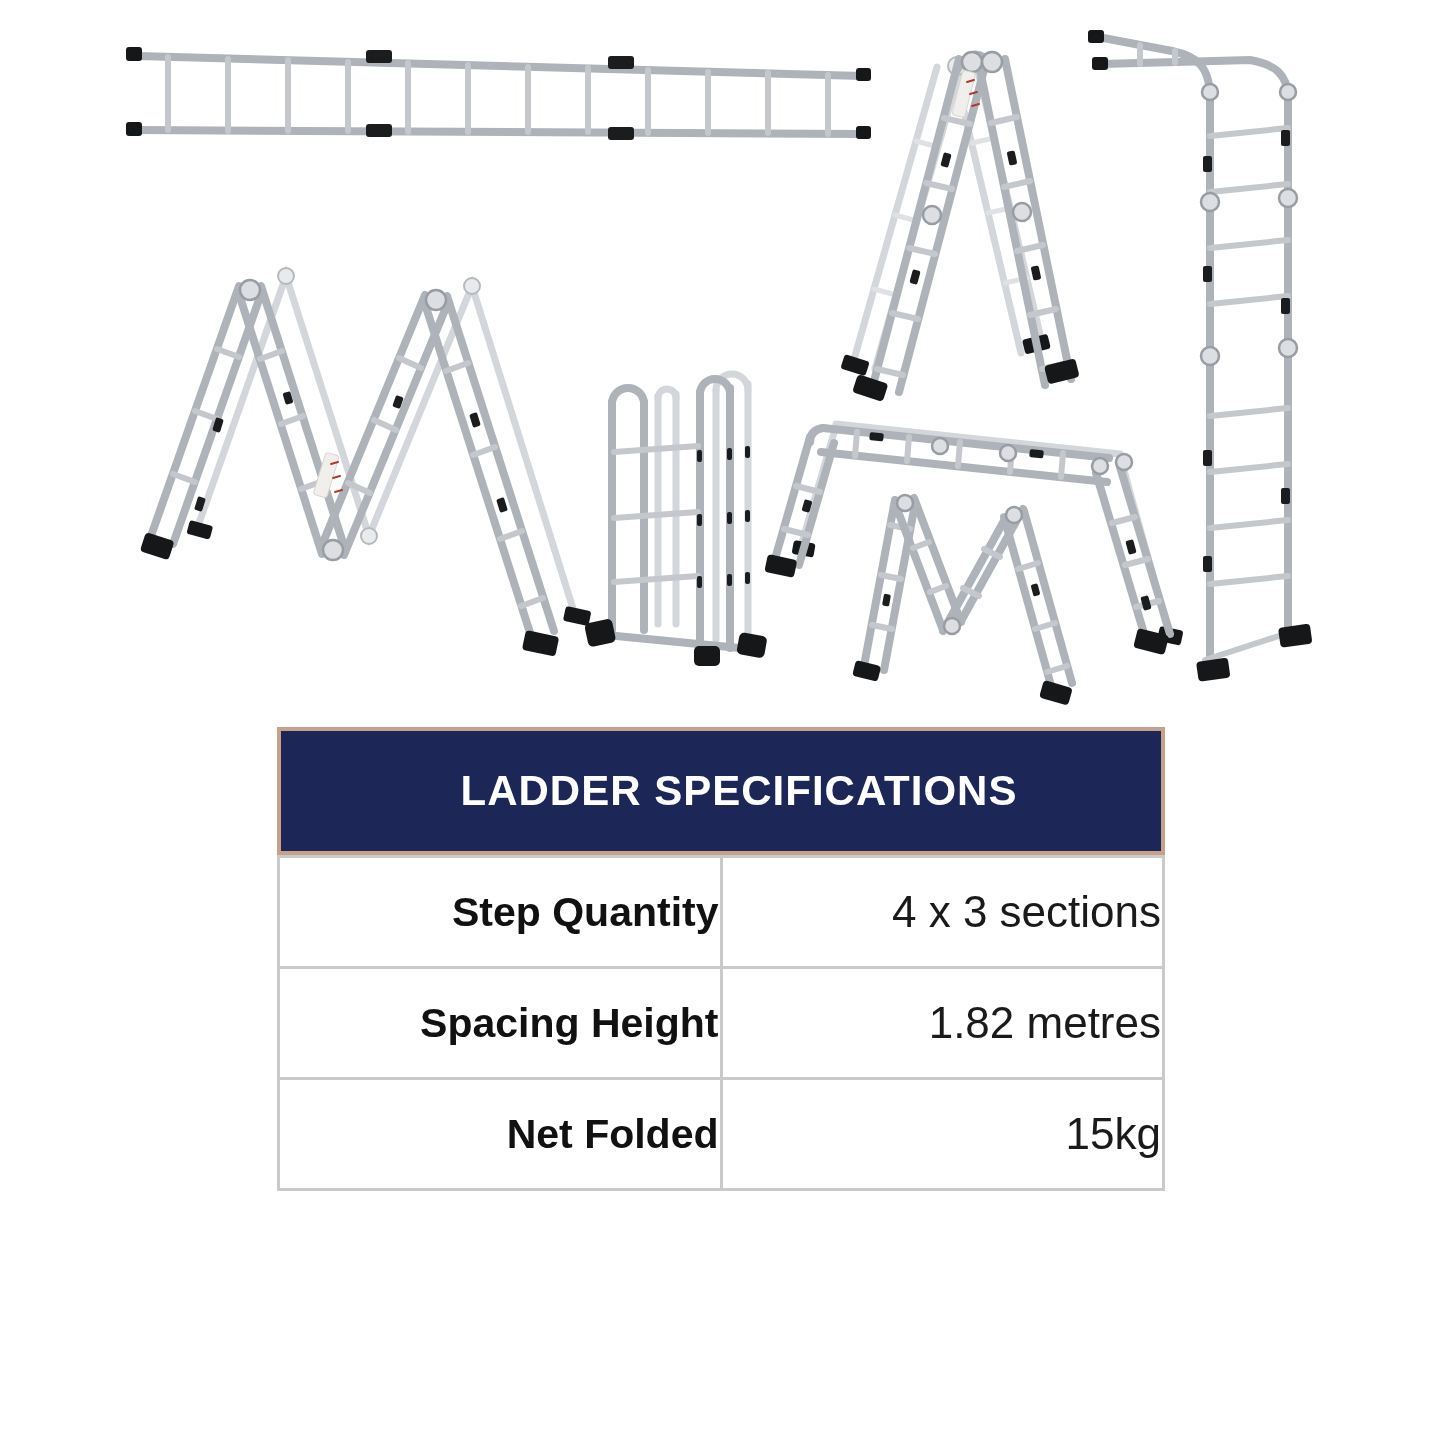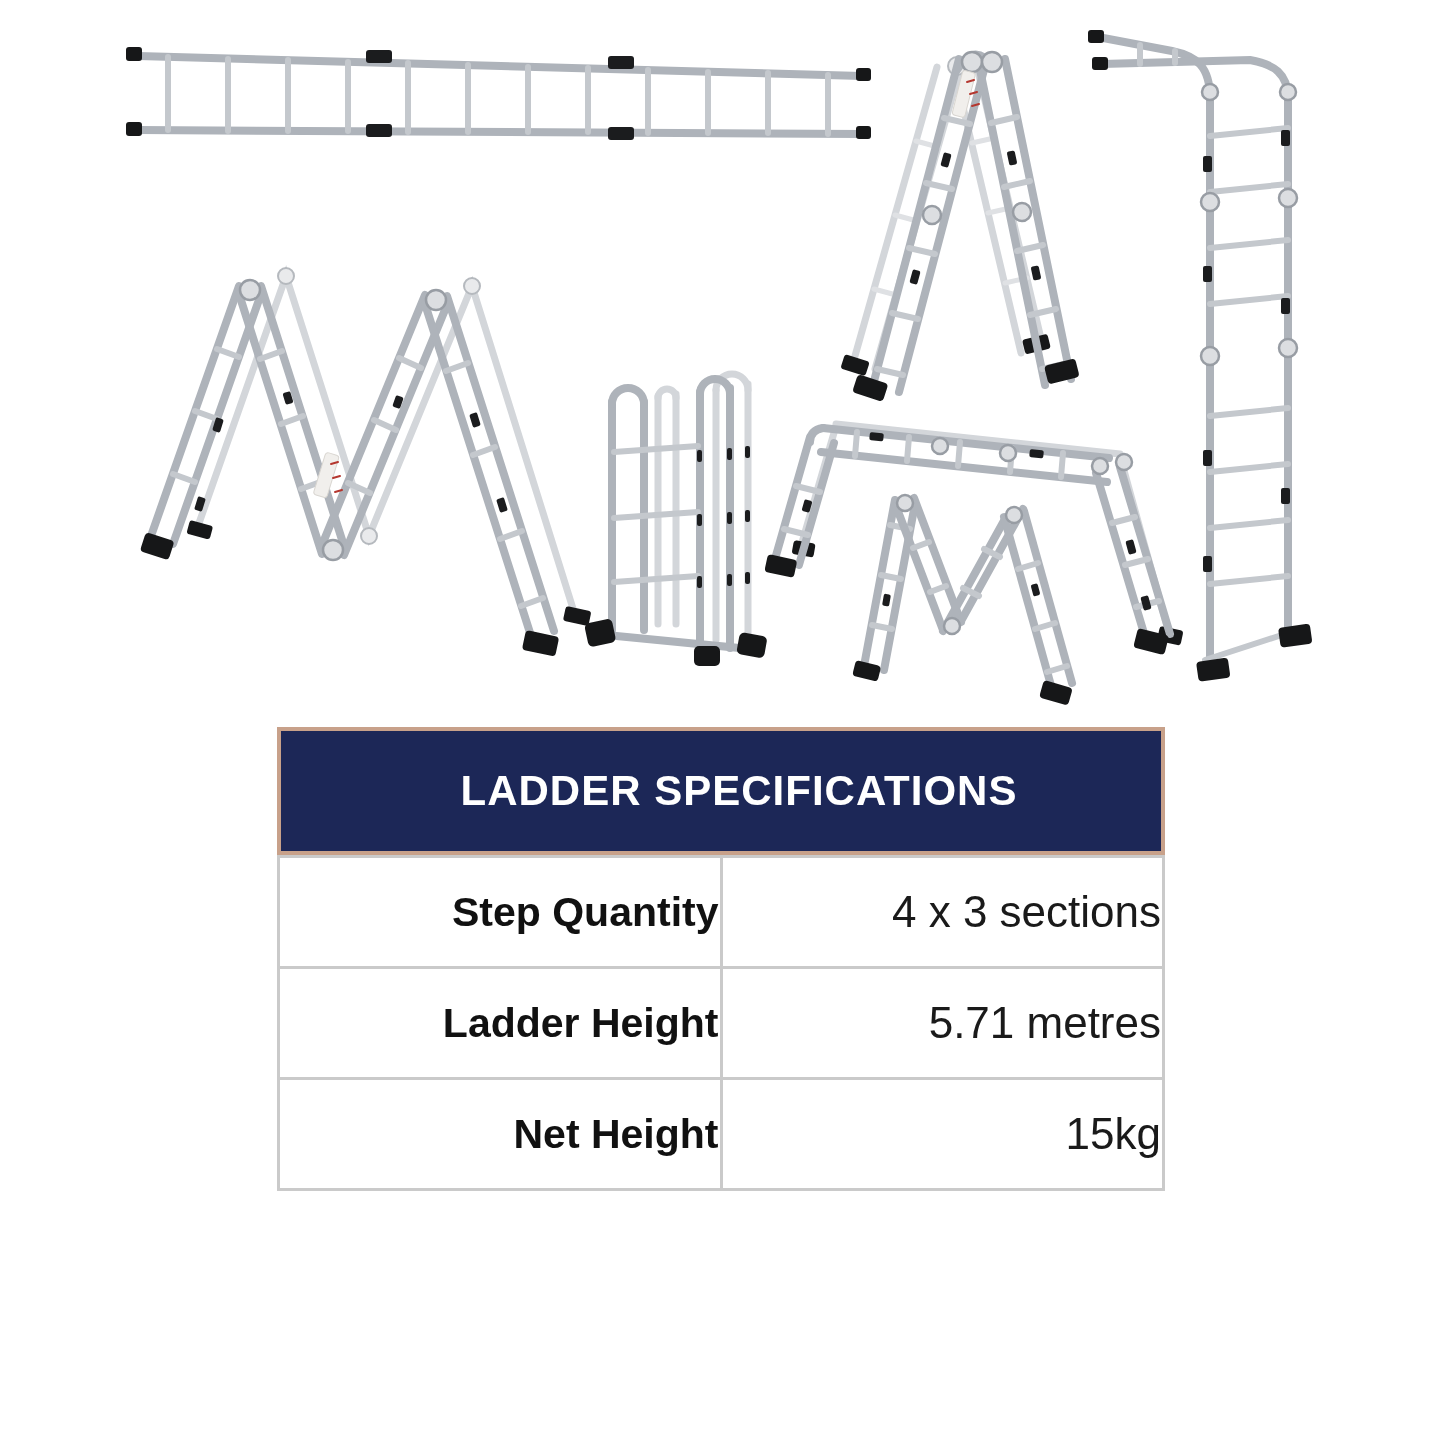--- a/index.html
+++ b/index.html
@@ -297,22 +297,22 @@
   <div class="spec-header">
     <span class="spec-title">LADDER SPECIFICATIONS</span>
   </div>
   <table class="spec-body">
     <tbody>
       <tr>
         <td class="lbl">Step Quantity</td>
         <td class="val">4 x 3 sections</td>
       </tr>
       <tr>
-        <td class="lbl">Ladder Height</td>
-        <td class="val">5.71 metres</td>
+        <td class="lbl">Spacing Height</td>
+        <td class="val">1.82 metres</td>
       </tr>
       <tr>
-        <td class="lbl">Net Height</td>
+        <td class="lbl">Net Folded</td>
         <td class="val">15kg</td>
       </tr>
     </tbody>
   </table>
 </div>
 
 </body></html>

